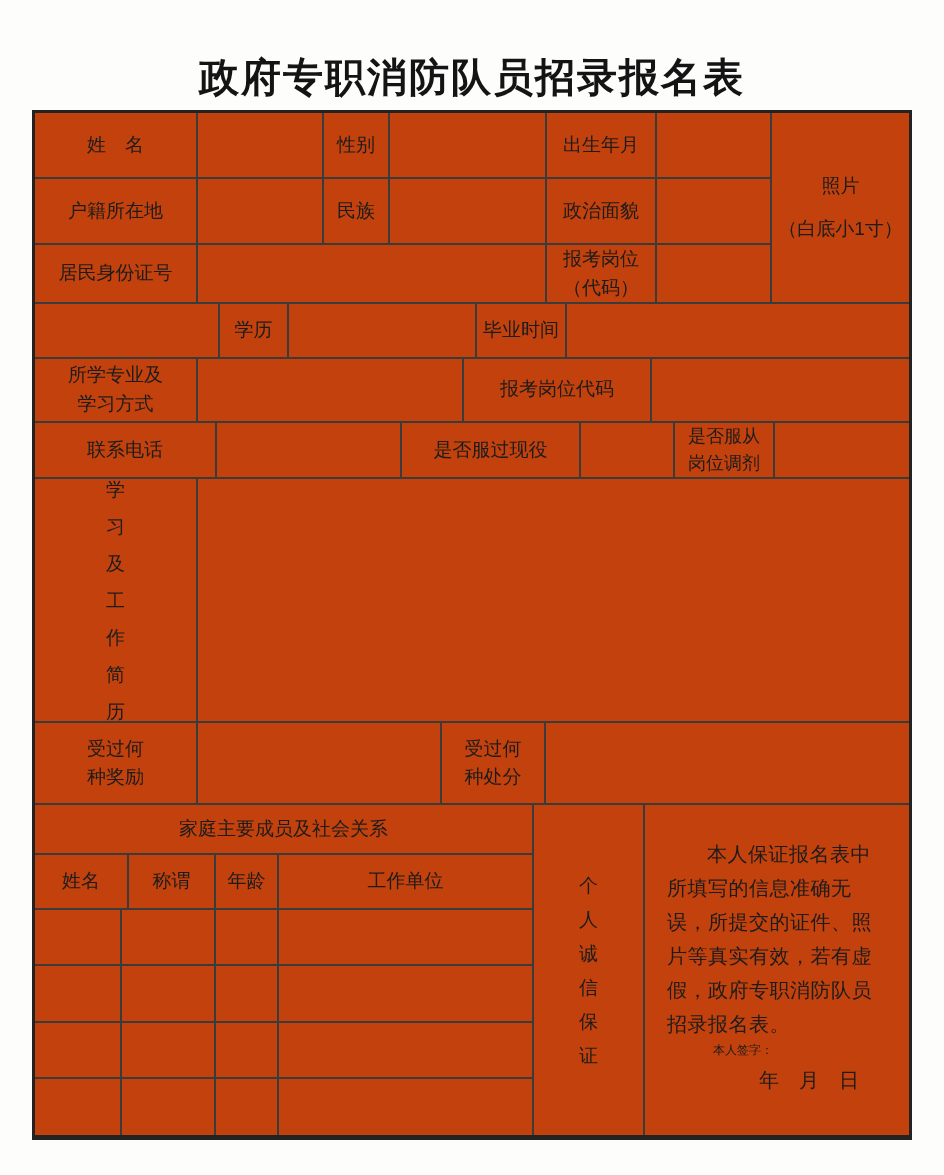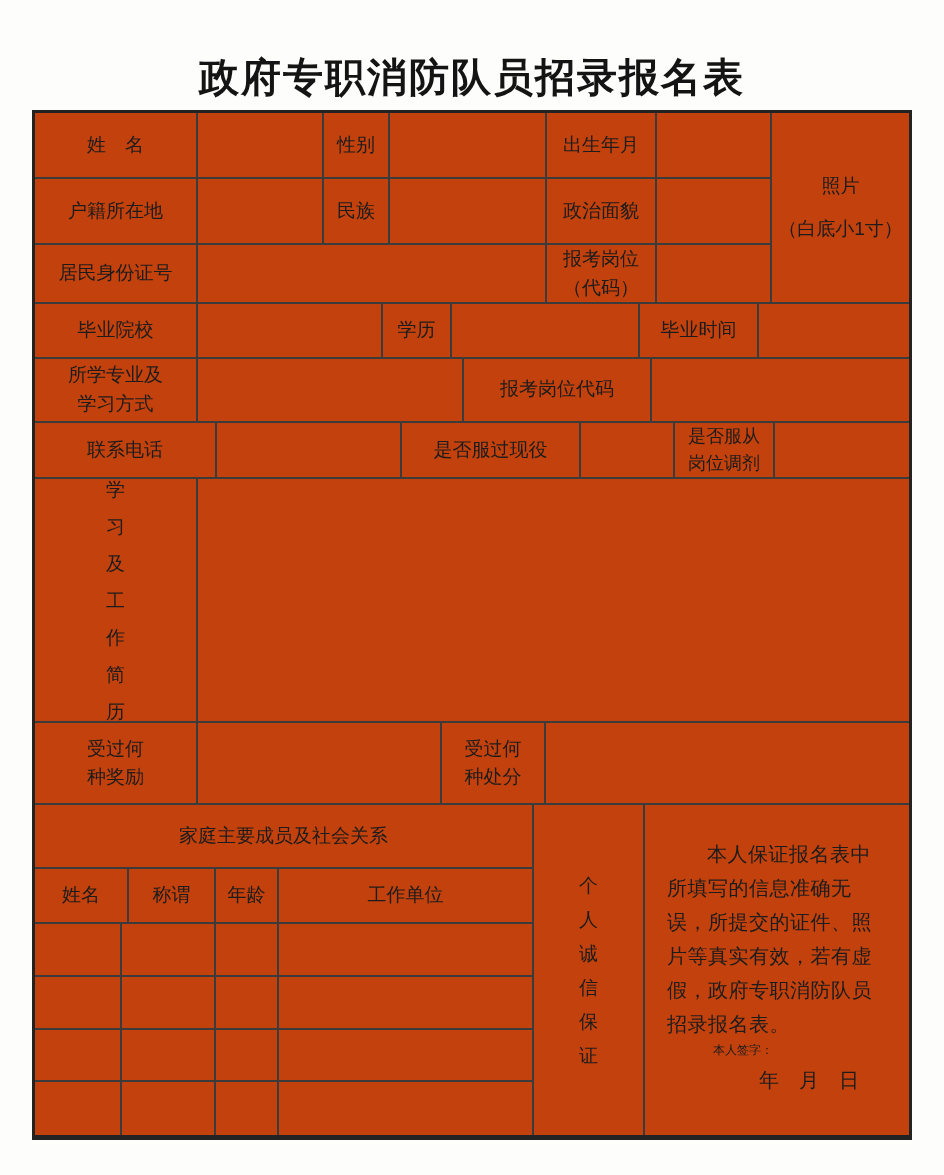--- a/index.html
+++ b/index.html
@@ -92,25 +92,24 @@
           <div class="c" style="flex:1"></div>
         </div>
       </div>
       <div class="c nr photo" style="flex:1">
         <span>照片</span>
         <span>（白底小1寸）</span>
       </div>
     </div>
 
     <div class="band" style="height:57px">
-      <div class="c" style="width:163px">毕业院校</div>
       <div class="c" style="width:185px"></div>
       <div class="c" style="width:69px">学历</div>
       <div class="c" style="width:188px"></div>
-      <div class="c" style="width:119px">毕业时间</div>
+      <div class="c" style="width:90px">毕业时间</div>
       <div class="c nr" style="flex:1"></div>
     </div>
 
     <div class="band" style="height:66px">
       <div class="c" style="width:163px">
         <span>所学专业及</span>
         <span>学习方式</span>
       </div>
       <div class="c" style="width:266px"></div>
       <div class="c" style="width:188px">报考岗位代码</div>
@@ -151,21 +150,21 @@
       <div class="c" style="width:104px">
         <span>受过何</span>
         <span>种处分</span>
       </div>
       <div class="c nr" style="flex:1"></div>
     </div>
 
     <div class="band" style="flex:1">
 
       <div class="col" style="width:499px">
-        <div class="c" style="height:64px">家庭主要成员及社会关系</div>
+        <div class="c" style="height:50px">家庭主要成员及社会关系</div>
         <div class="band" style="height:55px">
           <div class="c" style="width:94px">姓名</div>
           <div class="c" style="width:87px">称谓</div>
           <div class="c" style="width:63px">年龄</div>
           <div class="c" style="flex:1">工作单位</div>
         </div>
         <div class="band" style="flex:1">
           <div class="c" style="width:87px"></div>
           <div class="c" style="width:94px"></div>
           <div class="c" style="width:63px"></div>

